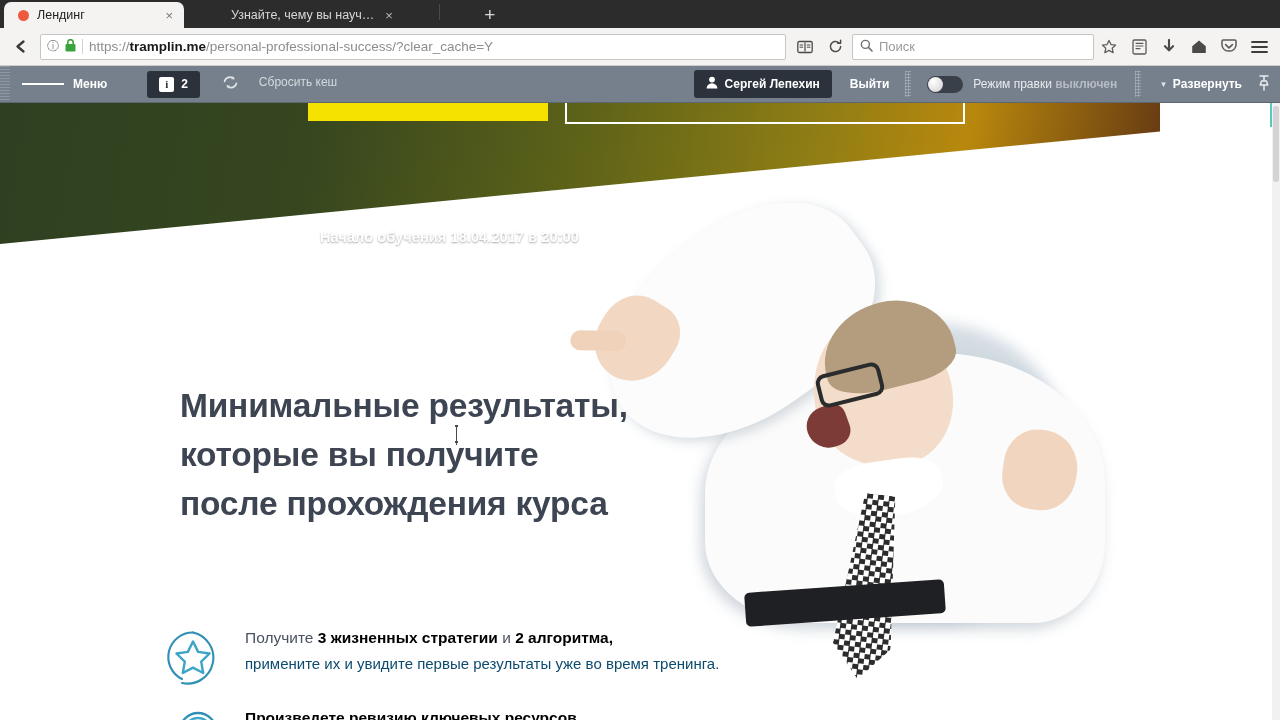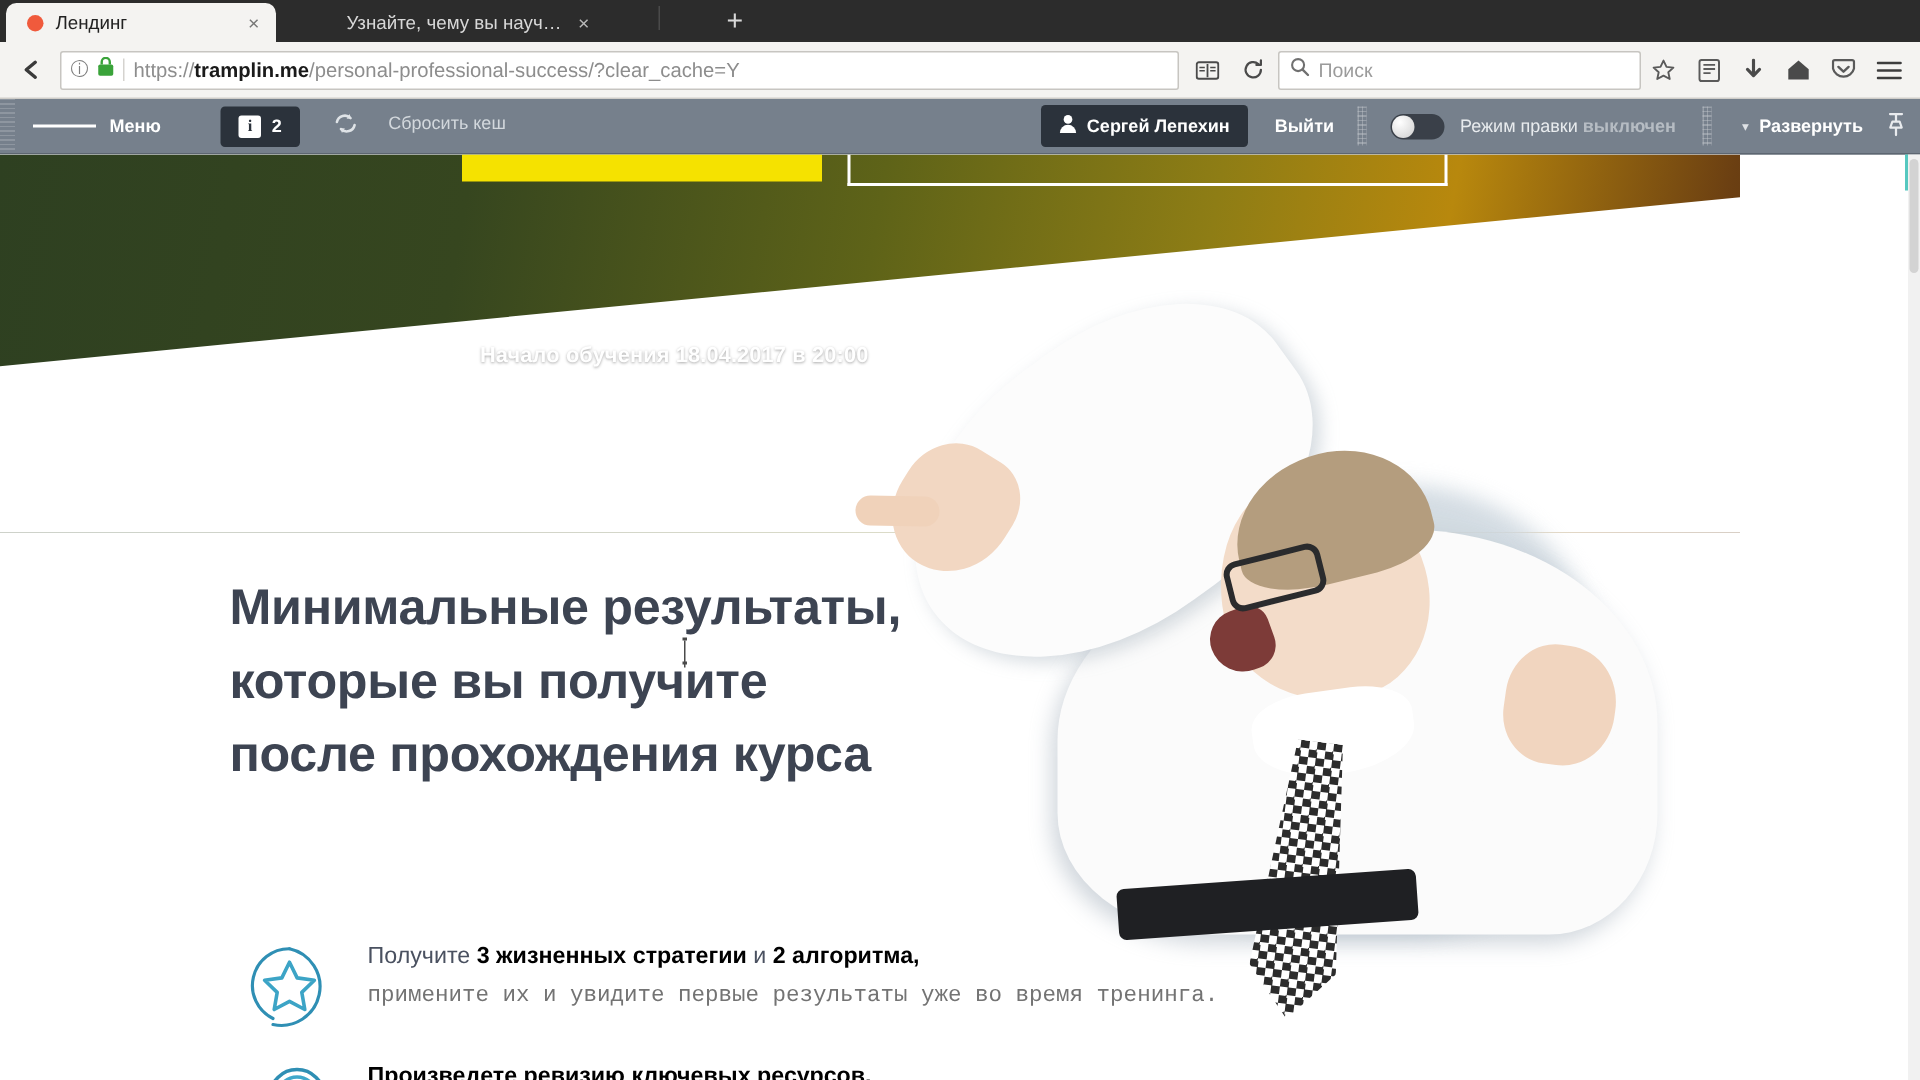--- a/index.html
+++ b/index.html
@@ -256,33 +256,33 @@
     border-top: 2px solid #4a4a4a; border-bottom: 2px solid #4a4a4a;
     box-shadow: inset 0 0 0 1px transparent;
   }
   .text-cursor::after {
     content: ''; position: absolute; left: 1px; top: 0; width: 1.3px;
     height: 18px; background: #4a4a4a;
   }
 
   
   .headline {
-    position: absolute; left: 153px; top: 278px;
+    position: absolute; left: 180px; top: 278px;
     font-size: 33.5px; line-height: 49px; font-weight: 700;
     color: #3d4452; letter-spacing: -.2px;
   }
 
   
   .benefits { position: absolute; left: 165px; top: 522px; width: 960px; }
   .benefit { display: flex; align-items: flex-start; margin-bottom: 20px; }
   .b-icon { width: 80px; flex: 0 0 80px; display: flex; justify-content: flex-start; padding-top: 4px; }
   .b-text { flex: 1 1 auto; padding-top: 2px; }
   .b-title { font-size: 15.5px; color: #4a5160; line-height: 22px; }
   .b-title b { font-weight: 700; color: #000000; }
-  .b-sub { font-size: 15px; color: #737373; line-height: 30px; font-family: Liberation Mono, monospace; }
+  .b-sub { font-size: 15px; color: #0c4a6e; line-height: 30px; }
 
   .scrollbar-track {
     position: absolute; right: 0; top: 103px; width: 8px; height: 617px;
     background: #f1f1f1;
   }
   .scrollbar-thumb {
     position: absolute; right: 1px; top: 106px; width: 6px; height: 76px;
     background: #d3d3d3; border-radius: 3px;
   }
   .teal-edge {

